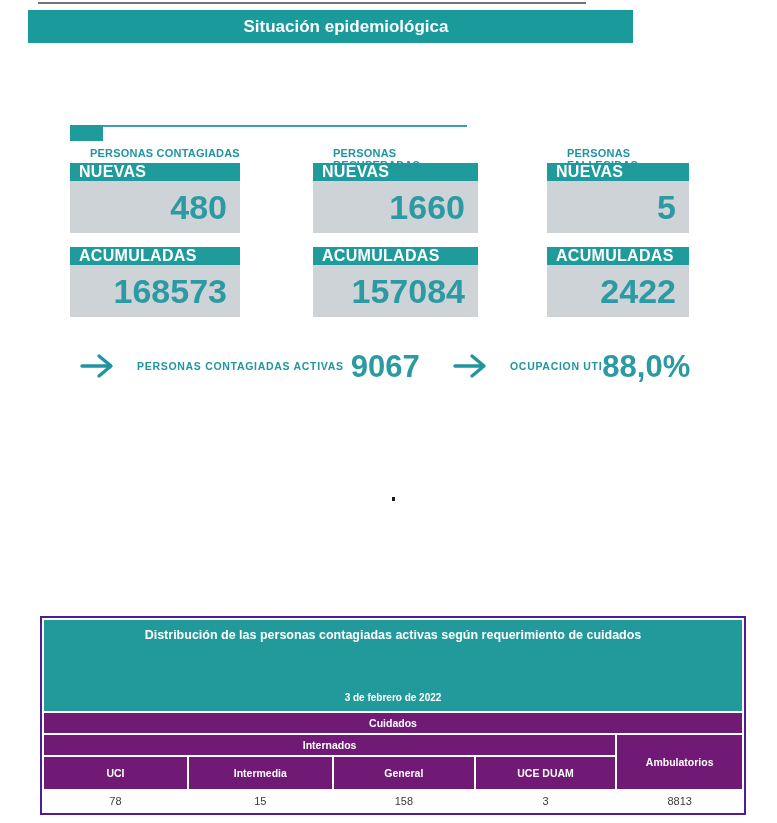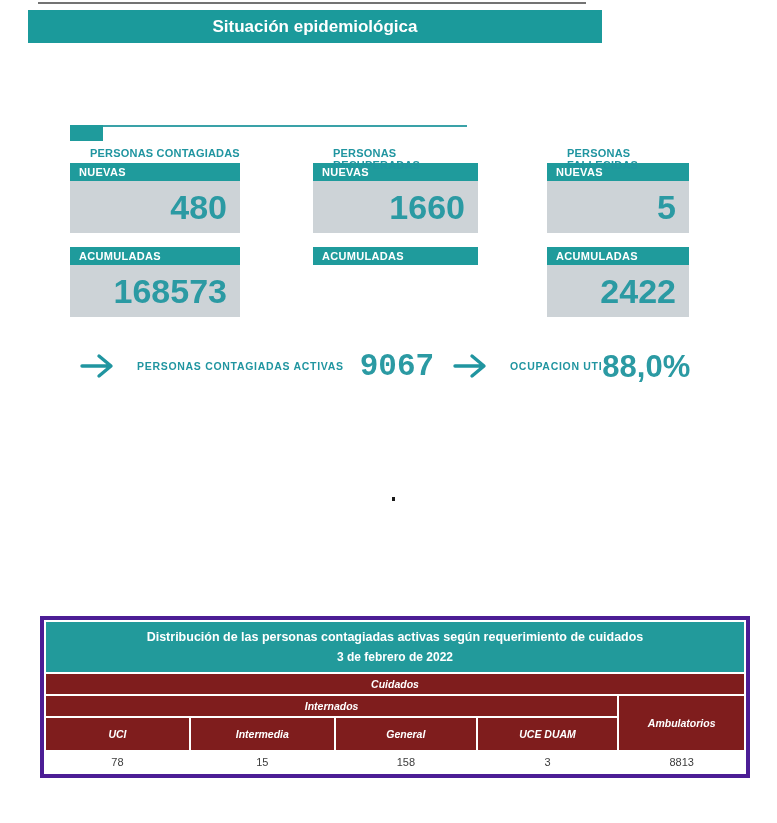--- a/index.html
+++ b/index.html
@@ -4,53 +4,53 @@
 <style>
   html,body{margin:0;padding:0;background:#fff;}
   #page{position:relative;width:777px;height:823px;background:#ffffff;overflow:hidden;
         font-family:"Liberation Sans", sans-serif;}
 
   
   .top-line{position:absolute;left:38px;top:2px;width:548px;height:2px;background:#5a5a5a;opacity:.85;}
 
   
   .title-bar{position:absolute;left:28px;top:10px;width:574px;height:33px;background:#1b9a9b;
-             color:#fff;font-weight:bold;font-size:17px;text-align:center;line-height:33px;}
+             color:#fff;font-weight:bold;font-size:17px;text-align:center;line-height:33px;padding-left:31px;}
 
   
   .tab-rule{position:absolute;left:70px;top:125px;width:397px;height:2px;background:#3aa2a8;}
   .tab-box{position:absolute;left:70px;top:125px;width:33px;height:16px;background:#1f9b9c;}
 
   
   .stat-col{position:absolute;top:147px;width:170px;}
   .stat-col .col-label{color:#2095a0;font-weight:bold;font-size:11px;letter-spacing:.2px;
                        padding-left:8px;height:16px;margin-left:12px;}
   .stat-card{margin-top:0;}
-  .stat-head{background:#1f9b9c;color:#fff;font-weight:bold;font-size:11px;
+  .stat-head{background:#1f9b9c;color:#fff;font-weight:bold;font-size:16px;
              letter-spacing:.3px;padding:3px 0 3px 9px;height:12px;line-height:12px;}
   .stat-body{background:#cdd3d7;height:52px;display:flex;align-items:center;justify-content:flex-end;}
   .stat-num{color:#2b9aa3;font-weight:bold;font-size:34px;padding-right:13px;line-height:1;}
   .gap{height:14px;}
 
   
   .hl{position:absolute;display:flex;align-items:center;}
   .hl .arrow{flex:0 0 auto;}
   .hl-label{color:#2095a0;font-weight:bold;font-size:10.5px;letter-spacing:.7px;margin-left:21px;}
   .hl-value{color:#2b9aa3;font-weight:bold;font-size:31px;line-height:1;}
 
   .stray-dot{position:absolute;left:392px;top:497px;width:3px;height:4px;background:#1a1a1a;}
 
   
-  .dist-wrap{position:absolute;left:40px;top:616px;width:702px;border:4px solid #4c1d95;background:#fff;}
+  .dist-wrap{position:absolute;left:40px;top:616px;width:702px;border:2px solid #4c1d95;background:#fff;}
   table.dist{width:100%;border-collapse:collapse;table-layout:fixed;}
   table.dist td{border:2px solid #ffffff;text-align:center;color:#fff;font-weight:bold;}
   td.hdr-block{background:#229a9b;padding:0;}
   .hdr-title{font-size:12.5px;padding:8px 10px 2px;}
-  .hdr-date{font-size:12px;padding:4px 10px 8px;}
-  td.lt{background:#7f1d1d;font-size:10.5px;padding:4px 2px;font-style:italic;}
+  .hdr-date{font-size:10px;padding:4px 10px 8px;margin-top:44px;}
+  td.lt{background:#701a75;font-size:10.5px;padding:4px 2px;}
   td.colname{height:24px;vertical-align:middle;}
   td.amb{vertical-align:middle;}
   tr.data-row td{background:#fff;color:#3c3c3c;font-weight:normal;font-size:11px;padding:4px 2px;text-align:center;}
 </style>
 </head>
 <body>
 
 <div id="page">
 
   <div class="top-line"></div>
@@ -81,20 +81,23 @@
     <div class="col-label">PERSONAS RECUPERADAS</div>
     <div class="stat-card">
       <div class="stat-head">NUEVAS</div>
       <div class="stat-body">
           <span class="stat-num">1660</span>
         </div>
     </div>
     <div class="gap"></div>
     <div class="stat-card">
       <div class="stat-head">ACUMULADAS</div>
+      <div class="stat-body">
+          <span class="stat-num">157084</span>
+        </div>
     </div>
   </div>
 
   <div class="stat-col" style="left:547px;width:142px;">
     <div class="col-label">PERSONAS FALLECIDAS</div>
     <div class="stat-card">
       <div class="stat-head">NUEVAS</div>
       <div class="stat-body">
           <span class="stat-num">5</span>
         </div>
@@ -106,21 +109,21 @@
           <span class="stat-num">2422</span>
         </div>
     </div>
   </div>
 
   <div class="hl" style="left:80px;top:348px;height:36px;">
     <svg class="arrow" width="36" height="28" viewBox="0 0 36 28">
       <path d="M2 14 H30 M19 4 L31 14 L19 24" fill="none" stroke="#2095a0" stroke-width="3.4" stroke-linecap="round" stroke-linejoin="round"></path>
     </svg>
     <span class="hl-label">PERSONAS CONTAGIADAS ACTIVAS</span>
-    <span class="hl-value" style="margin-left:16px;font-family:Liberation Mono, monospace;">9067</span>
+    <span class="hl-value" style="margin-left:7px;">9067</span>
   </div>
 
   <div class="hl" style="left:453px;top:348px;height:36px;">
     <svg class="arrow" width="36" height="28" viewBox="0 0 36 28">
       <path d="M2 14 H30 M19 4 L31 14 L19 24" fill="none" stroke="#2095a0" stroke-width="3.4" stroke-linecap="round" stroke-linejoin="round"></path>
     </svg>
     <span class="hl-label">OCUPACION UTI</span>
     <span class="hl-value" style="">88,0%</span>
   </div>
 

